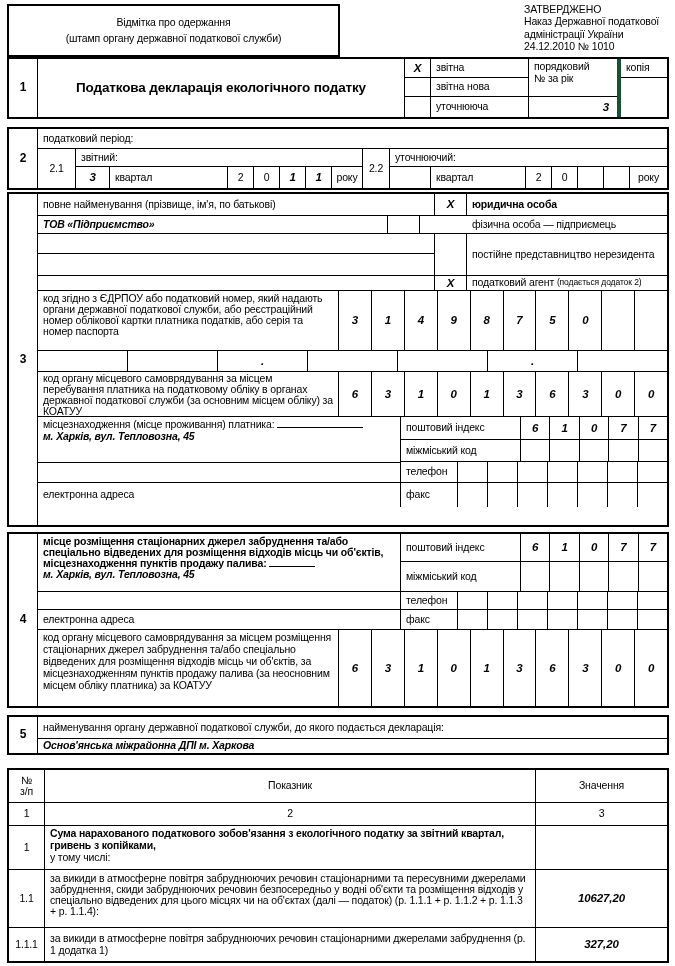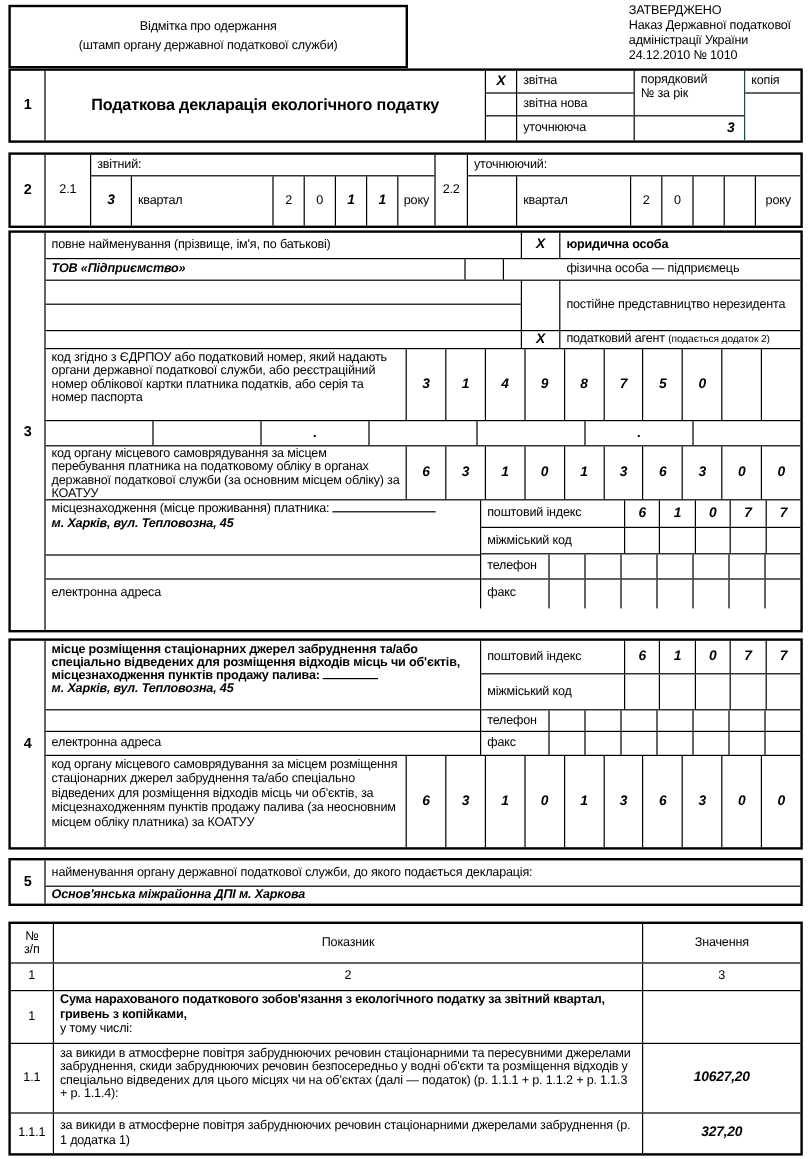--- a/index.html
+++ b/index.html
@@ -55,36 +55,37 @@
     <div style="width:26px;display:flex;flex-direction:column;border-right:1px solid #000;">
       <div class="c bi bb" style="height:19px;font-size:11.5px;">X</div>
       <div class="c bi bb" style="height:19px;font-size:11.5px;"></div>
       <div class="c bi" style="flex:1;font-size:11.5px;"></div>
     </div>
     <div style="width:98px;display:flex;flex-direction:column;border-right:1px solid #000;">
       <div class="cv bb" style="height:19px;">звітна</div>
       <div class="cv bb" style="height:19px;">звітна нова</div>
       <div class="cv" style="flex:1;">уточнююча</div>
     </div>
-    <div style="width:92px;display:flex;flex-direction:column;border-right:1px solid #14532d;">
+    <div style="width:92px;display:flex;flex-direction:column;border-right:4px solid #14532d;">
       <div class="p bb" style="height:38px;">
         <div>порядковий</div>
         <div>№ за рік</div>
       </div>
       <div class="val-r bi" style="flex:1;font-size:11.5px;">3</div>
     </div>
     <div style="width:46px;display:flex;flex-direction:column;">
       <div class="cv bb" style="height:19px;">копія</div>
       <div style="flex:1;"></div>
     </div>
   </div>
 
   <div class="sec" style="top:127px;height:63px">
     <div class="ncol">2</div>
     <div class="vcol">
+      <div class="r bb cv" style="height:20px;">податковий період:</div>
       <div class="r" style="flex:1;">
         <div class="c br" style="width:38px;">2.1</div>
         <div class="br" style="width:287px;display:flex;flex-direction:column;">
           <div class="cv bb" style="height:18px;">звітний:</div>
           <div class="r" style="flex:1;">
             <div class="c bi br" style="width:34px;font-size:11.5px;">3</div>
             <div class="cv br" style="width:118px;">квартал</div>
             <div class="c br" style="width:26px;">2</div>
             <div class="c br" style="width:26px;">0</div>
             <div class="c bi br" style="width:26px;font-size:11.5px;">1</div>

